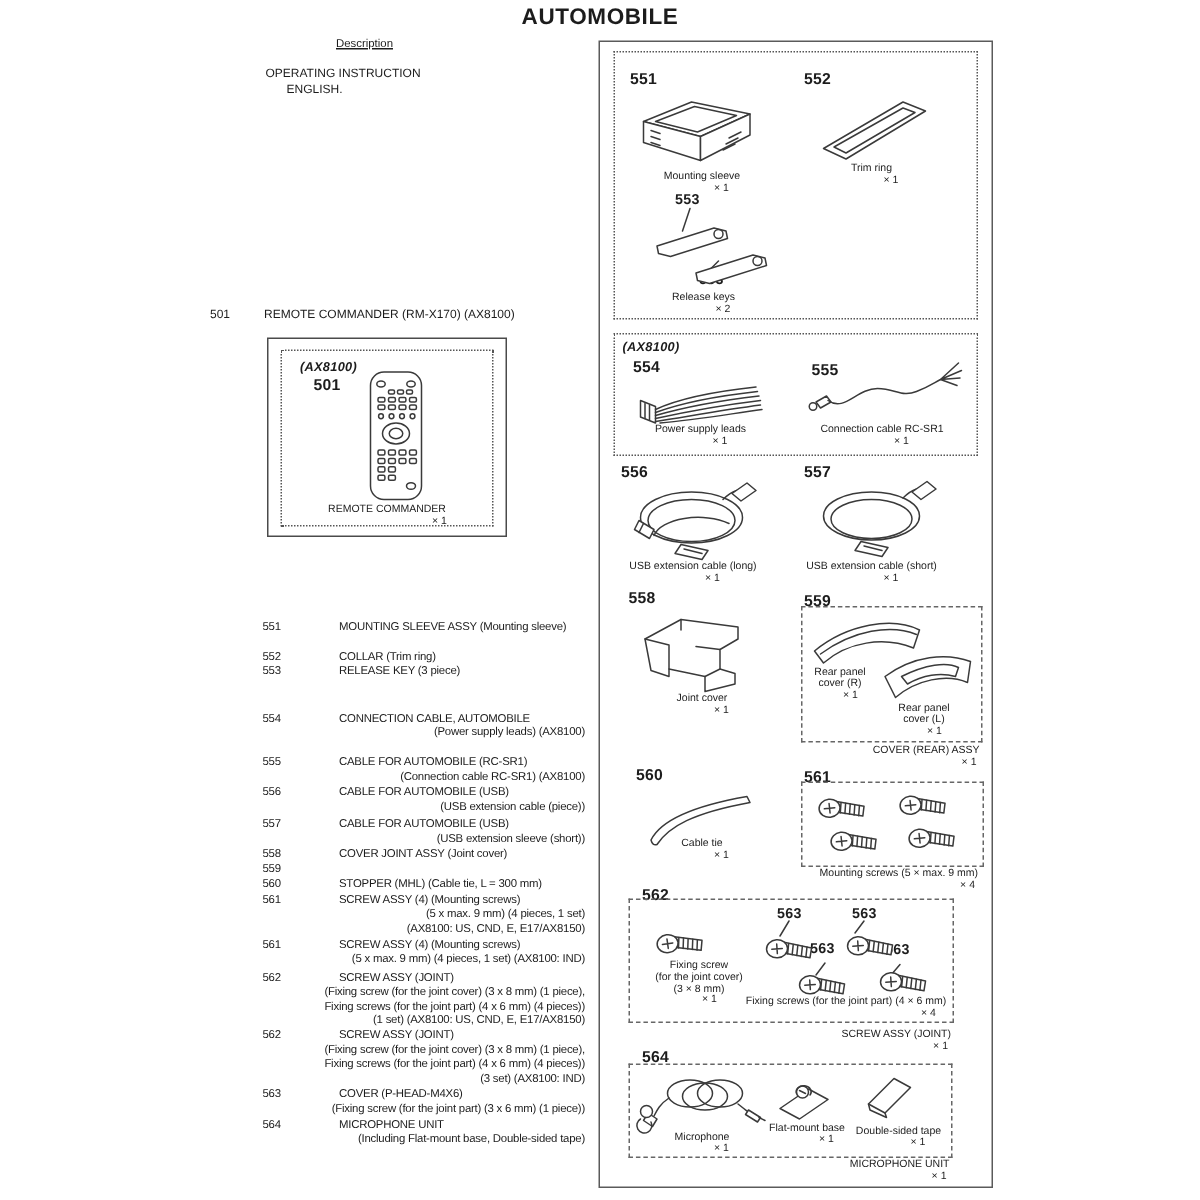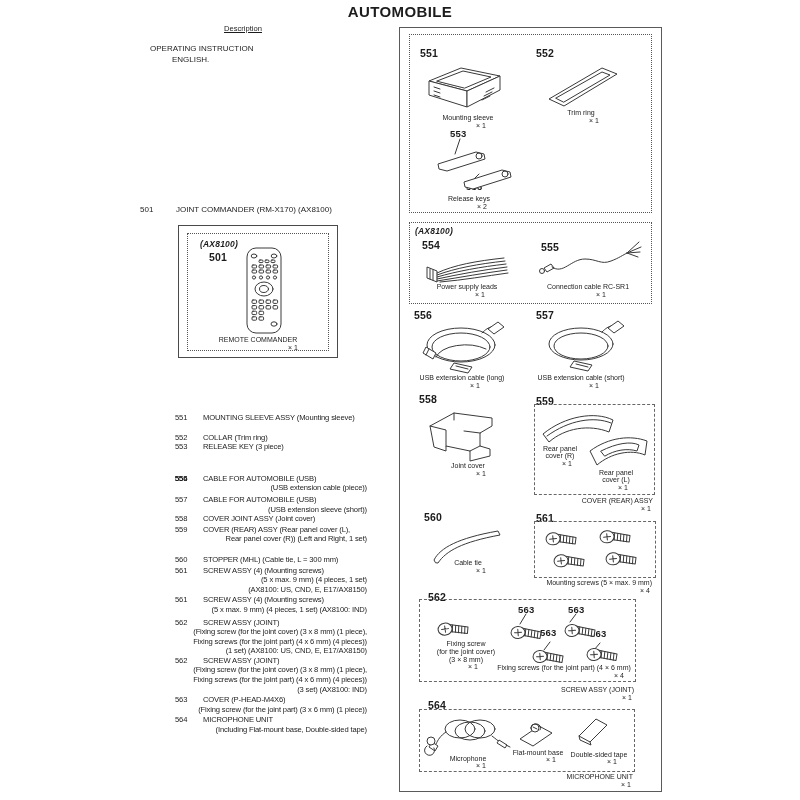--- a/index.html
+++ b/index.html
@@ -3,37 +3,37 @@
 <meta charset="utf-8">
 <style>
   html,body{margin:0;padding:0}
   body{width:800px;height:800px;position:relative;background:#fff;
        font-family:"Liberation Sans",sans-serif;color:#1c1c1c;overflow:hidden}
   .abs{position:absolute}
 
   
   #title{left:0;top:3px;width:100%;text-align:center;font-size:15px;font-weight:bold;letter-spacing:.4px}
   #desc-h{left:224px;top:24px;font-size:7.6px;text-decoration:underline}
-  #op1{left:150px;top:44px;font-size:8px}
-  #op2{left:172px;top:55px;font-size:8px}
+  #op1{left:177px;top:44px;font-size:8px}
+  #op2{left:191px;top:55px;font-size:8px}
   #row501{left:140px;top:205px;font-size:8px;width:320px}
   #row501 .t5{position:absolute;left:36px;top:0;white-space:nowrap}
 
   
   #remote-outer{left:178px;top:225px;width:158px;height:131px;border:1px solid #4a4a4a}
   #remote-inner{position:absolute;left:8px;top:7px;right:8px;bottom:6px;border:1px dotted #555}
   .variant{position:absolute;font-style:italic;font-weight:bold;font-size:8.5px;letter-spacing:.2px}
   .fig-num{position:absolute;font-weight:bold;font-size:10.5px;letter-spacing:.2px}
   .fig-num.sm{font-size:9.5px}
 
   
   #parts-list{left:175px;top:413px;width:215px;font-size:7.6px;letter-spacing:-.15px}
   .part-row{position:relative;line-height:9.6px}
   .pnum{position:absolute;left:0;top:0}
-  .plines{margin-left:28px;width:164px;display:flex;flex-direction:column}
+  .plines{margin-left:51px;width:164px;display:flex;flex-direction:column}
   .pline{width:max-content;white-space:nowrap}
   .pline.al{align-self:flex-start}
   .pline.ar{align-self:flex-end}
 
   
   #panel{left:399px;top:27px;width:261px;height:763px;border:1px solid #5a5a5a}
   .pbox{position:absolute;border:1px dotted #555}
   .pbox.dash{border-style:dashed;border-color:#666}
   .cap{position:absolute;font-size:7px;line-height:7.8px;text-align:center}
   .cap .q{display:block;padding-left:26px}
@@ -48,21 +48,21 @@
 </head>
 <body>
 
 <div class="abs" id="title">AUTOMOBILE</div>
 <div class="abs" id="desc-h">Description</div>
 <div class="abs" id="op1">OPERATING INSTRUCTION</div>
 <div class="abs" id="op2">ENGLISH.</div>
 
 <div class="abs" id="row501">
   <span class="pn">501</span>
-  <span class="t5">JOINT COMMANDER (RM-X170) (AX8100)</span>
+  <span class="t5">REMOTE COMMANDER (RM-X170) (AX8100)</span>
 </div>
 
 <div class="abs" id="remote-outer">
   <div id="remote-inner">
     <span class="variant" style="left:12px;top:5px">(AX8100)</span>
     <span class="fig-num" style="left:21px;top:17px">501</span>
     <svg style="left:52px;top:13px" width="48" height="88" viewBox="0 0 48 88">
       <rect class="f" x="7" y="1" width="34" height="85" rx="9"></rect>
       <ellipse class="s" cx="14" cy="9" rx="2.8" ry="2"></ellipse>
         <ellipse class="s" cx="34" cy="9" rx="2.8" ry="2"></ellipse>
@@ -122,23 +122,31 @@
       </div>
     </div>
     <div class="part-row">
       <span class="pnum">553</span>
       <div class="plines">
         <div class="pline al">RELEASE KEY (3 piece)</div>
       </div>
     </div>
     <div class="part-row" style="margin-top: 22px;">
       <span class="pnum">554</span>
+      <div class="plines">
+        <div class="pline al">CONNECTION CABLE, AUTOMOBILE</div>
+        <div class="pline ar">(Power supply leads) (AX8100)</div>
+      </div>
     </div>
     <div class="part-row" style="margin-top: 10px;">
       <span class="pnum">555</span>
+      <div class="plines">
+        <div class="pline al">CABLE FOR AUTOMOBILE (RC-SR1)</div>
+        <div class="pline ar">(Connection cable RC-SR1) (AX8100)</div>
+      </div>
     </div>
     <div class="part-row" style="margin-top: 1px;">
       <span class="pnum">556</span>
       <div class="plines">
         <div class="pline al">CABLE FOR AUTOMOBILE (USB)</div>
         <div class="pline ar">(USB extension cable (piece))</div>
       </div>
     </div>
     <div class="part-row" style="margin-top: 2px;">
       <span class="pnum">557</span>
@@ -148,24 +156,20 @@
       </div>
     </div>
     <div class="part-row">
       <span class="pnum">558</span>
       <div class="plines">
         <div class="pline al">COVER JOINT ASSY (Joint cover)</div>
       </div>
     </div>
     <div class="part-row" style="margin-top: 1px;">
       <span class="pnum">559</span>
-      <div class="plines">
-        <div class="pline al">COVER (REAR) ASSY (Rear panel cover (L),</div>
-        <div class="pline ar">Rear panel cover (R)) (Left and Right, 1 set)</div>
-      </div>
     </div>
     <div class="part-row" style="margin-top: 11px;">
       <span class="pnum">560</span>
       <div class="plines">
         <div class="pline al">STOPPER (MHL) (Cable tie, L = 300 mm)</div>
       </div>
     </div>
     <div class="part-row" style="margin-top: 1px;">
       <span class="pnum">561</span>
       <div class="plines">

